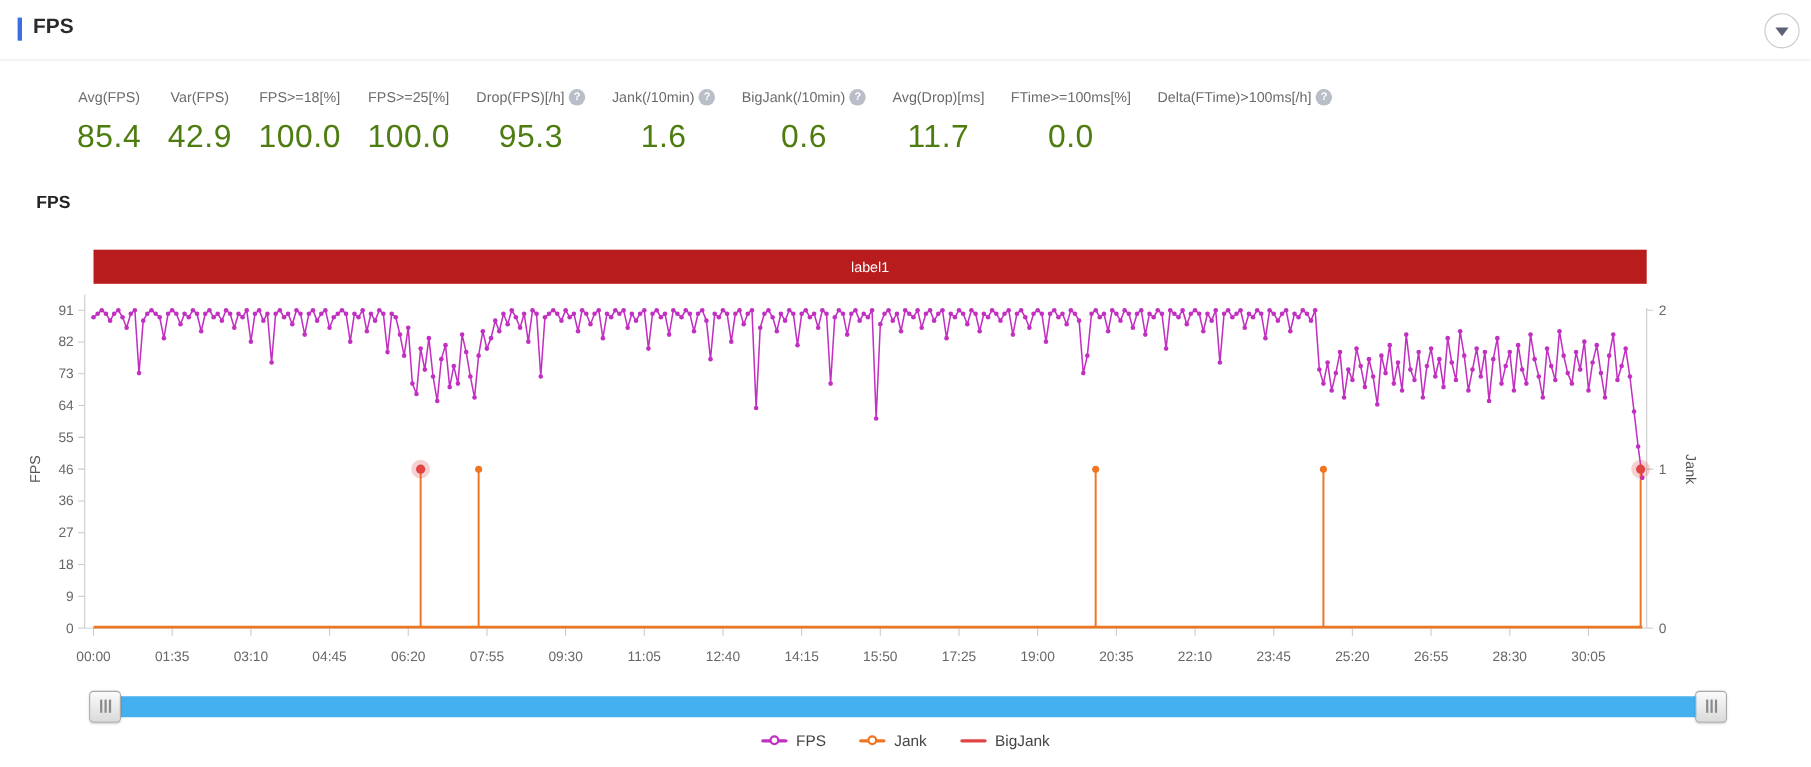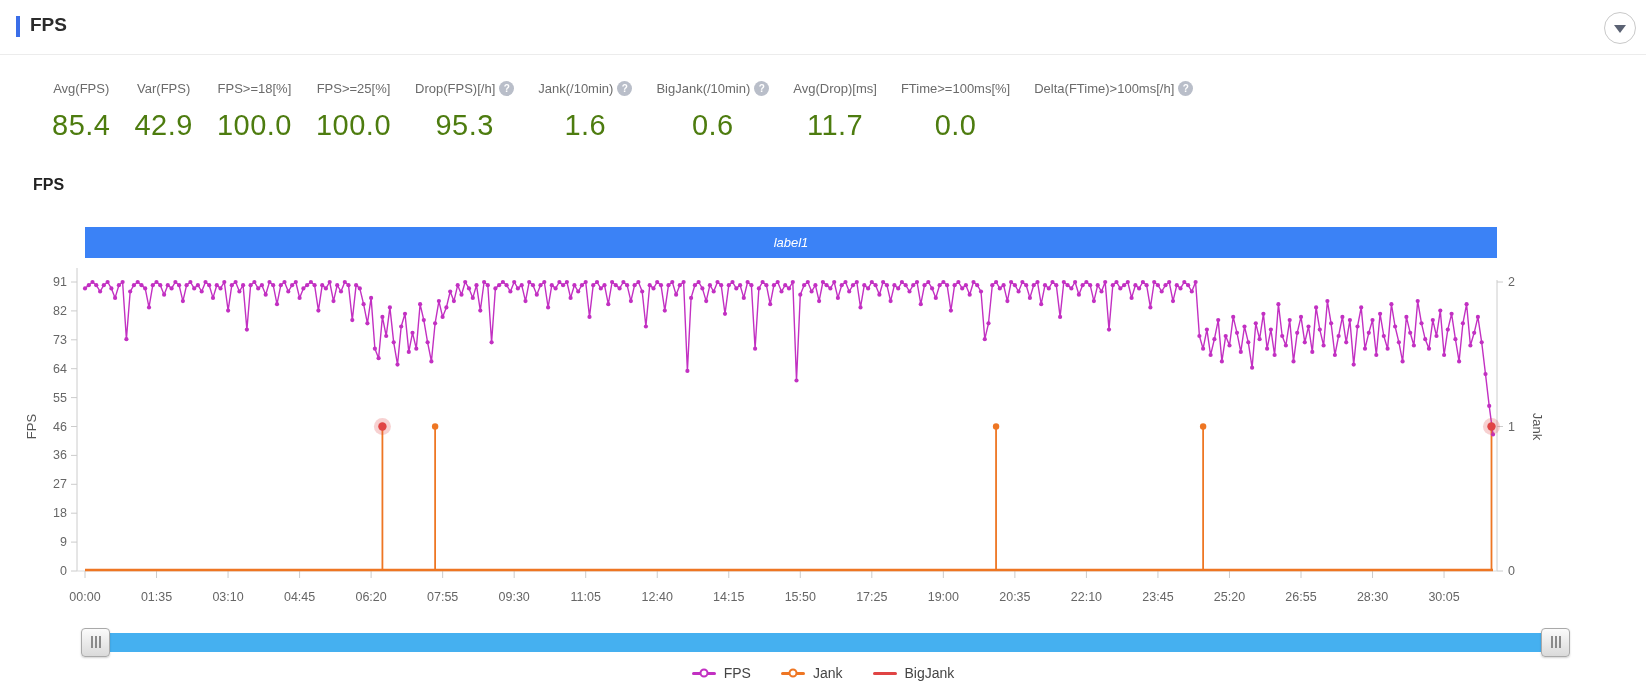--- a/index.html
+++ b/index.html
@@ -5,21 +5,21 @@
   html,body{margin:0;padding:0;background:#fff;}
   body{width:1646px;height:697px;overflow:hidden;position:relative;
        font-family:"Liberation Sans",sans-serif;color:#333;}
   .header{position:relative;height:54px;border-bottom:1px solid #ececec;}
   .accent{position:absolute;left:16px;top:16px;width:4px;height:21px;background:#3a6ee8;}
   .hdr-title{position:absolute;left:30px;top:14px;font-size:19px;font-weight:600;color:#2b2b2b;}
   .collapse-btn{position:absolute;top:12px;right:10px;width:30px;height:30px;border:1px solid #c9c9c9;
        border-radius:50%;background:#fff;display:flex;align-items:center;justify-content:center;cursor:pointer;}
   .tri-down{width:0;height:0;border-left:6px solid transparent;border-right:6px solid transparent;
        border-top:8px solid #5b6273;margin-top:2px;}
-  .metrics{display:flex;gap:24px;padding:26px 0 0 52px;}
+  .metrics{display:flex;gap:24px;padding:26px 0 0 70px;}
   .metric{text-align:center;}
   .metric-label{font-size:13px;color:#6b6b6b;white-space:nowrap;display:flex;align-items:center;
        justify-content:center;gap:4px;}
   .help{width:15px;height:15px;border-radius:50%;background:#b9bec9;color:#fff;font-size:10px;
        font-weight:700;display:inline-flex;align-items:center;justify-content:center;cursor:pointer;flex:0 0 15px;}
   .metric-value{margin-top:13px;font-size:29px;font-weight:500;color:#4d7c0f;letter-spacing:.5px;}
   .section-title{margin:34px 0 0 33px;font-size:16px;font-weight:700;color:#222;height:20px;}
   .banner{margin:31px 0 0 85px;width:1412px;height:31px;color:#fff;font-size:13px;
        display:flex;align-items:center;justify-content:center;}
   svg.chart{display:block;}
@@ -108,21 +108,21 @@
     <div class="metric">
       <div class="metric-label">
         <span>Delta(FTime)&gt;100ms[/h]</span>
         <span class="help">?</span>
       </div>
     </div>
   </div>
 
 <div class="section-title">FPS</div>
 
-<div class="banner" style="background: #3b82f6; font-style: italic;">
+<div class="banner" style="background: #b91c1c;">
   <span>label1</span>
 </div>
 
 <svg class="chart" id="chart-svg" width="1646" height="362" viewBox="0 0 1646 362">
     <line x1="77" y1="10" x2="77" y2="313" stroke="#ccc" stroke-width="1"></line>
     <line x1="1497" y1="22" x2="1497" y2="313" stroke="#ccc" stroke-width="1"></line>
     <line x1="77" y1="313" x2="1497" y2="313" stroke="#d9d9d9" stroke-width="1"></line>
     <line x1="71" y1="313" x2="77" y2="313" stroke="#ccc"></line>
     <text x="67" y="317" text-anchor="end" font-size="12.5" fill="#666">0</text>
     <line x1="71" y1="284.1" x2="77" y2="284.1" stroke="#ccc"></line>

